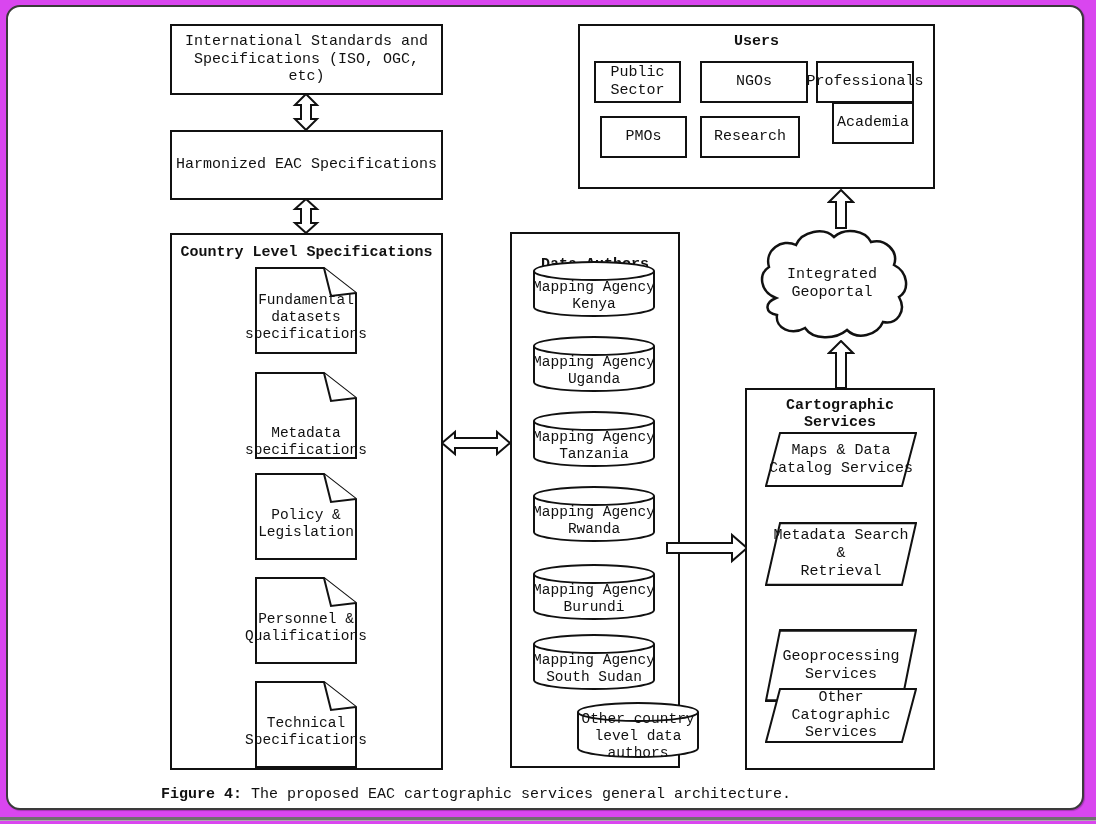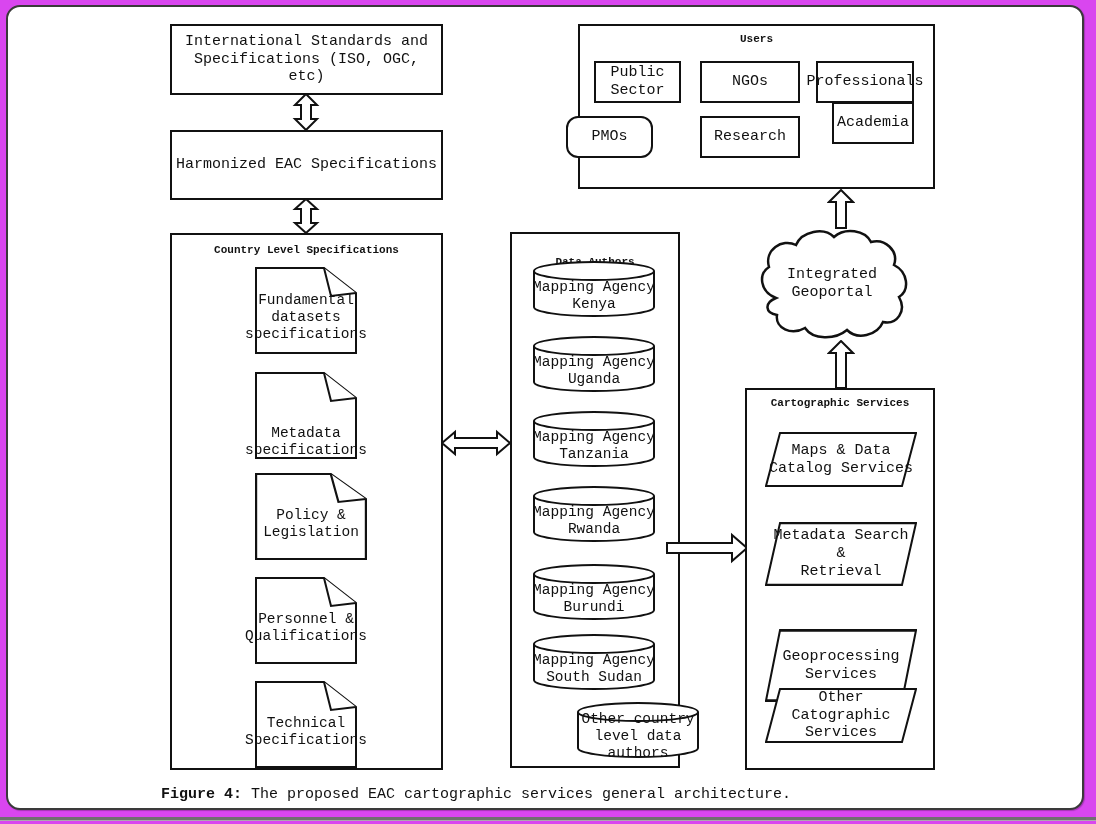--- a/index.html
+++ b/index.html
@@ -14,21 +14,21 @@
     box-sizing:border-box;background:#fff;
   }
   .box{
     position:absolute;border:2px solid #111;background:#fff;box-sizing:border-box;
     display:flex;align-items:center;justify-content:center;text-align:center;
   }
   .container-box{
     position:absolute;border:2px solid #111;background:#fff;box-sizing:border-box;
     text-align:center;
   }
-  .title{font-weight:bold;font-size:11px;margin-top:9px;}
+  .title{font-weight:bold;font-size:15px;margin-top:9px;}
   .lbl{font-size:15px;line-height:1.18;white-space:pre-line;}
   .lbl-sm{font-size:14.5px;line-height:1.16;white-space:pre-line;}
   .shape-wrap{position:absolute;display:flex;align-items:center;justify-content:center;text-align:center;}
   .shape-wrap > svg{position:absolute;left:0;top:0;width:100%;height:100%;}
   .shape-wrap > .txt{position:relative;}
   .doc .txt{padding-top:14px;}
   .cyl .txt{padding-top:13px;}
   .arrow{position:absolute;}
   .caption{
     position:absolute;left:0;top:786px;width:952px;text-align:center;
@@ -84,21 +84,21 @@
 
   <div class="shape-wrap doc" style="left:255px;top:372px;width:102px;height:87px;align-items:flex-end;">
     <svg viewBox="0 0 102 87" preserveAspectRatio="none">
       <path d="M1 1 L69 1 L101 26 L101 86 L1 86 Z" fill="#fff" stroke="#111" stroke-width="2"></path>
       <path d="M69 1 L76 29 L101 26" fill="#fff" stroke="#111" stroke-width="2"></path>
     </svg>
     <div class="txt lbl-sm">Metadata
 specifications</div>
   </div>
 
-  <div class="shape-wrap doc" style="left:255px;top:473px;width:112px;height:87px;">
+  <div class="shape-wrap doc" style="left:255px;top:473px;width:102px;height:87px;">
     <svg viewBox="0 0 102 87" preserveAspectRatio="none">
       <path d="M1 1 L69 1 L101 26 L101 86 L1 86 Z" fill="#fff" stroke="#111" stroke-width="2"></path>
       <path d="M69 1 L76 29 L101 26" fill="#fff" stroke="#111" stroke-width="2"></path>
     </svg>
     <div class="txt lbl-sm">Policy &amp;
 Legislation</div>
   </div>
 
   <div class="shape-wrap doc" style="left:255px;top:577px;width:102px;height:87px;">
     <svg viewBox="0 0 102 87" preserveAspectRatio="none">
@@ -198,27 +198,27 @@
   </div>
 
   <div class="container-box" style="left:578px;top:24px;width:357px;height:165px;">
     <div class="title" style="margin-top:7px;">Users</div>
   </div>
 
   <div class="box" style="left:594px;top:61px;width:87px;height:42px;">
     <div class="lbl">Public
 Sector</div>
   </div>
-  <div class="box" style="left:700px;top:61px;width:100px;height:42px;">
+  <div class="box" style="left:700px;top:61px;width:108px;height:42px;">
     <div class="lbl">NGOs</div>
   </div>
   <div class="box" style="left:816px;top:61px;width:98px;height:42px;">
     <div class="lbl">Professionals</div>
   </div>
-  <div class="box" style="left:566px;top:116px;width:87px;height:42px;border-radius:12px;">
+  <div class="box" style="left:600px;top:116px;width:87px;height:42px;">
     <div class="lbl">PMOs</div>
   </div>
   <div class="box" style="left:700px;top:116px;width:100px;height:42px;">
     <div class="lbl">Research</div>
   </div>
   <div class="box" style="left:816px;top:102px;width:82px;height:42px;margin-left:16px;">
     <div class="lbl">Academia</div>
   </div>
 
   <div class="arrow" style="left:827px;top:189px;width:28px;height:40px;">

